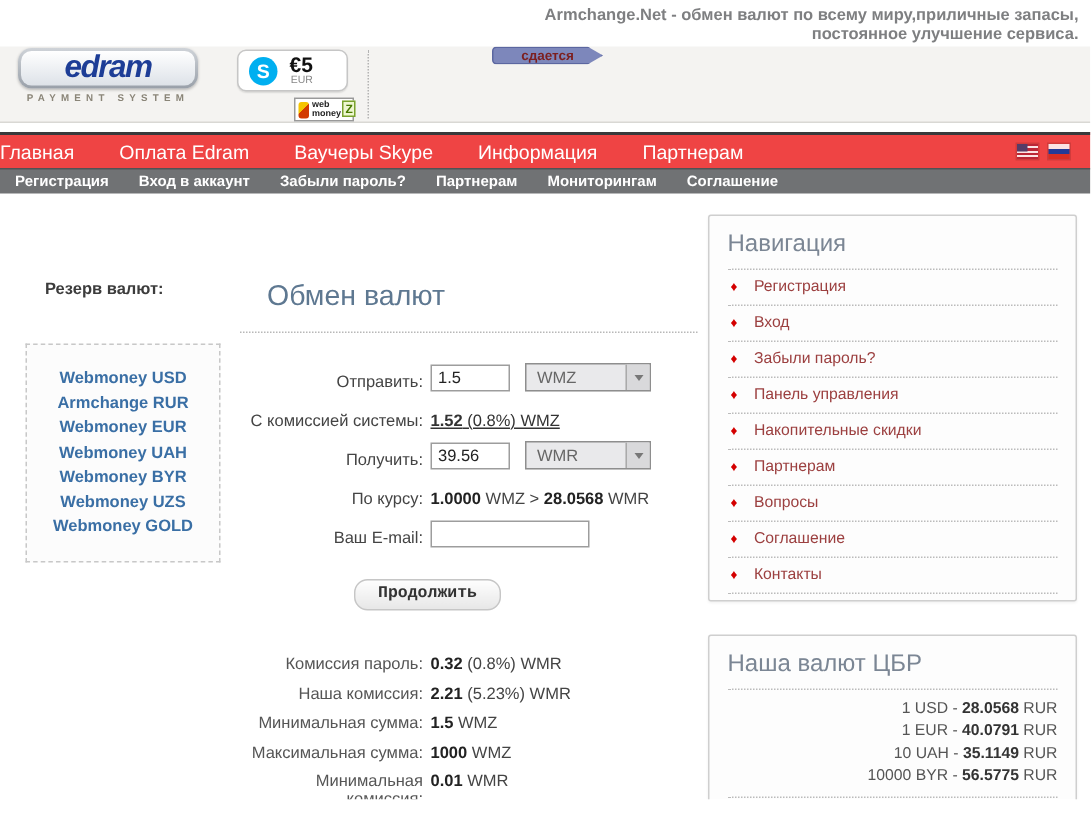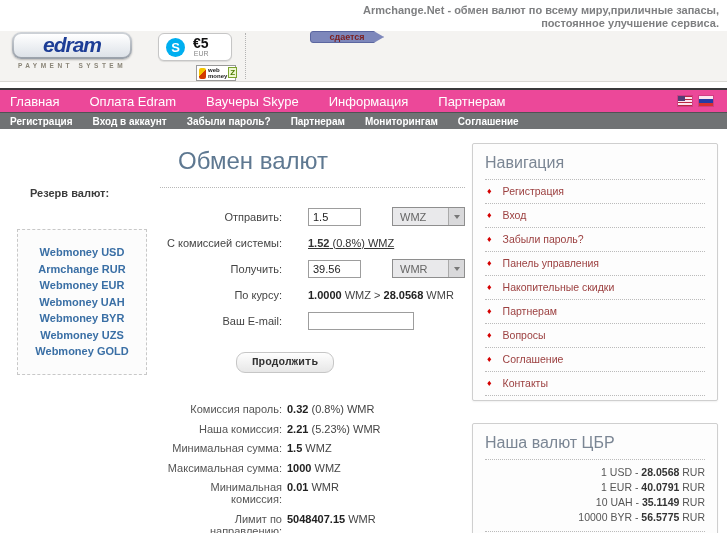--- a/index.html
+++ b/index.html
@@ -20,44 +20,44 @@
   .skype-badge { position:absolute; left:158px; top:2px; width:74px; height:28px; background:#fff; border:1px solid #c6c6c6; border-radius:6px; display:flex; align-items:center; padding:0 7px; box-shadow:0 1px 1px rgba(0,0,0,0.1); }
   .skype-circle { width:19px; height:19px; border-radius:50%; background:#00aff0; color:#fff; font-weight:bold; font-size:13px; text-align:center; line-height:19px; flex-shrink:0; }
   .skype-eur { margin-left:8px; }
   .skype-amount { display:block; font-weight:bold; font-size:14px; color:#111; line-height:13px; }
   .skype-cur { display:block; font-size:7px; color:#888; text-align:right; }
   .wm-badge { position:absolute; left:196px; top:34px; width:40px; height:16px; background:#fff; border:1px solid #999; display:flex; align-items:center; padding:1px 2px; }
   .wm-ant { width:7px; height:11px; background:linear-gradient(135deg,#f5c400 0 45%,#d23a00 45% 100%); border-radius:2px; flex-shrink:0; }
   .wm-text { font-size:6px; font-weight:bold; color:#222; line-height:6px; margin-left:2px; }
   .wm-z { margin-left:1px; font-size:8px; font-weight:bold; color:#4a7a00; background:#eef7d0; border:1px solid #7aa22e; padding:0 1px; line-height:9px; align-self:flex-start; }
   .band-sep { position:absolute; left:245px; top:2px; height:46px; border-left:1px dotted #b3b3b3; }
-  .rent-badge { position:absolute; left:310px; top:0px; width:74px; height:12px; background:#7d87bb; border:1px solid #5b66a0; color:#7c1f1f; font-size:9px; font-weight:bold; text-align:center; line-height:11px; clip-path:polygon(0 0,86% 0,100% 50%,86% 100%,0 100%); border-radius:3px 0 0 3px; }
-
-  
-  .mainnav { margin-top:6px; height:24px; background:#ec4899; border-top:2px solid #39393b; display:flex; align-items:center; padding-left:10px; position:relative; }
+  .rent-badge { position:absolute; left:328px; top:0px; width:74px; height:12px; background:#7d87bb; border:1px solid #5b66a0; color:#7c1f1f; font-size:9px; font-weight:bold; text-align:center; line-height:11px; clip-path:polygon(0 0,86% 0,100% 50%,86% 100%,0 100%); border-radius:3px 0 0 3px; }
+
+  
+  .mainnav { margin-top:6px; height:24px; background:#ef4444; border-top:2px solid #39393b; display:flex; align-items:center; position:relative; }
   .mainnav .nav-item { color:#fff; font-size:13px; margin-right:30px; cursor:pointer; white-space:nowrap; }
   .flags { position:absolute; right:14px; top:6px; display:flex; gap:7px; }
   .flag { width:14px; height:10px; display:inline-block; position:relative; outline:1px solid rgba(0,0,0,0.15); opacity:0.85; }
   .flag-us { background:repeating-linear-gradient(180deg,#b22234 0 1.5px,#fff 1.5px 3px); }
   .flag-us::after { content:""; position:absolute; left:0; top:0; width:7px; height:5px; background:#3c3b6e; }
   .flag-ru { background:linear-gradient(180deg,#fff 0 33%,#0039a6 33% 66%,#d52b1e 66% 100%); }
   .subnav { height:17px; background:#707274; border-top:1px solid #515254; display:flex; align-items:center; padding-left:10px; }
   .subnav .subnav-item { color:#fff; font-size:10px; font-weight:bold; margin-right:20px; cursor:pointer; white-space:nowrap; }
 
   
   .content { display:flex; }
   .left-col { width:160px; flex-shrink:0; padding-top:58px; }
   .reserve-title { padding-left:30px; font-size:11px; font-weight:bold; color:#3c3c3c; }
   .reserve-box { margin:30px 13px 0 17px; border:1px dashed #c8c8c8; background:#fcfcfc; padding:14px 2px; text-align:center; }
   .reserve-link { display:block; color:#3a6fa5; font-weight:bold; font-size:11px; line-height:16.5px; text-decoration:none; cursor:pointer; }
 
   .main-col { width:305px; flex-shrink:0; padding-top:14px; }
-  .page-title { font-size:24px; color:#5e7891; padding:4px 0 12px 18px; border-bottom:1px dotted #b8b8b8; font-weight:normal; }
+  .page-title { font-size:19px; color:#5e7891; padding:4px 0 12px 18px; border-bottom:1px dotted #b8b8b8; font-weight:normal;margin-top:40px; }
   .form { margin-top:18px; font-size:11px; color:#444; }
-  .frow { display:flex; align-items:center; margin-bottom:5px; min-height:21px;gap:21px; }
+  .frow { display:flex; align-items:flex-end; margin-bottom:5px; min-height:21px; }
   .flabel { width:122px; text-align:right; margin-right:5px; color:#444; flex-shrink:0; }
   input.txt { width:53px; height:18px; border:1px solid #9d9d9d; font-size:11px; padding:1px 4px; font-family:inherit; color:#222; background:#fff; }
   input.txt-wide { width:106px; }
   .select { display:flex; width:84px; height:19px; border:1px solid #8e8e8e; background:#e9e9eb; margin-left:10px; align-items:center; cursor:default; }
   .select .val { flex:1; padding-left:7px; color:#666; font-size:11px; }
   .select .btn { width:16px; height:17px; background:#d9d9db; border-left:1px solid #aaa; display:flex; align-items:center; justify-content:center; }
   .select .btn::after { content:""; border:3px solid transparent; border-top:4px solid #777; margin-top:4px; }
   .comm-link { color:#333; text-decoration:underline; cursor:pointer; }
   .comm-link b { font-weight:bold; }
   .rate-text b { color:#222; }

